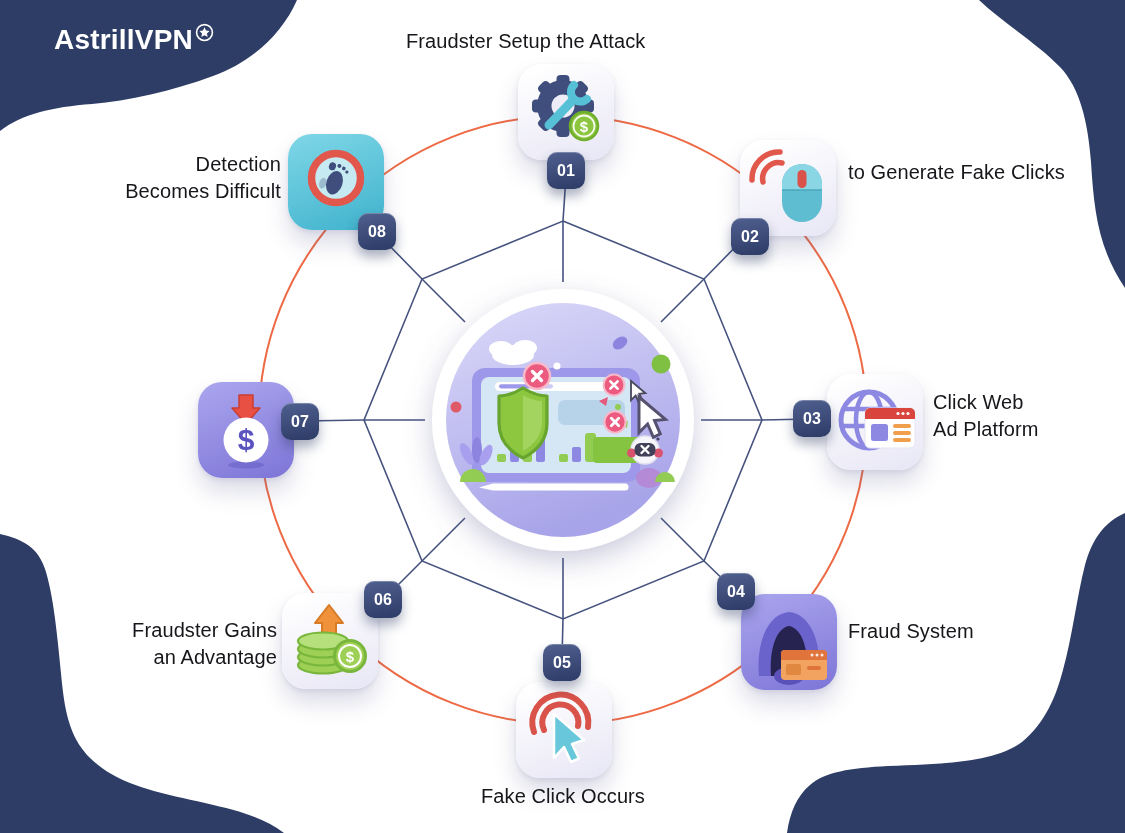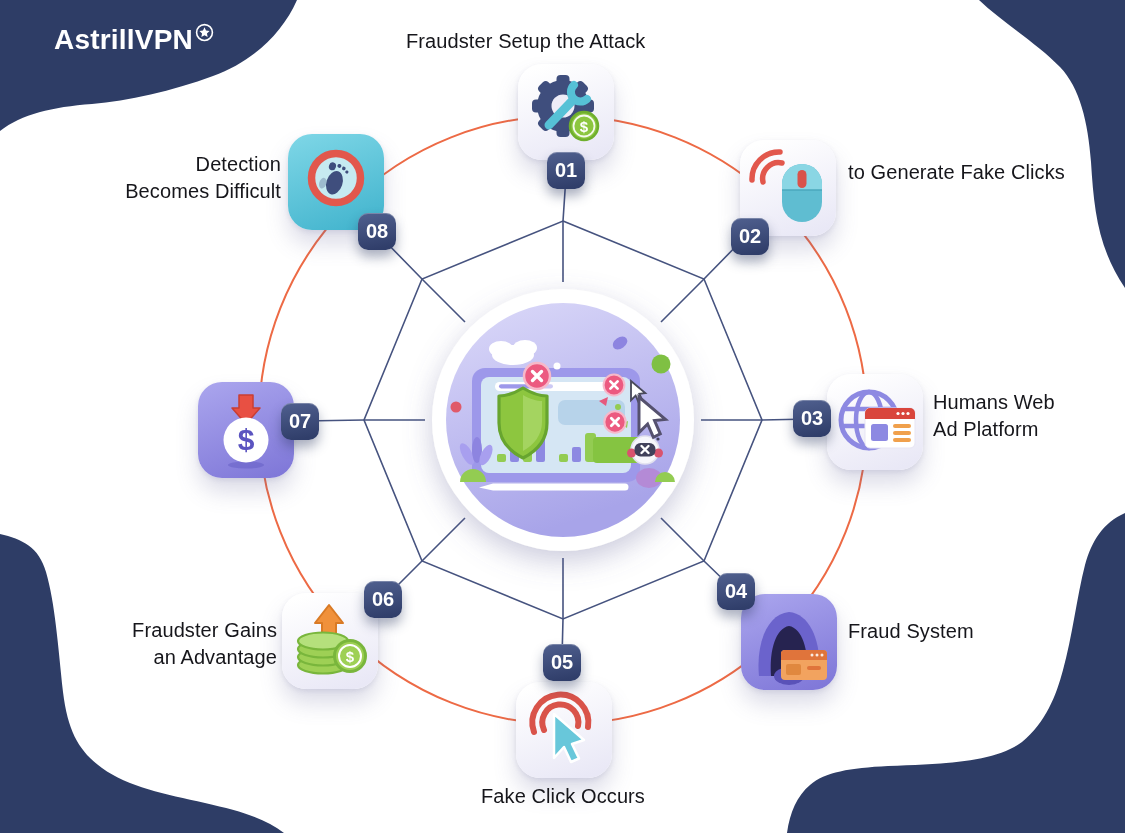--- a/index.html
+++ b/index.html
@@ -19,21 +19,21 @@
     position:absolute;width:96px;height:96px;border-radius:24px;z-index:3;
     background:linear-gradient(160deg,#ffffff 8%,#e9e8f6 92%);
     box-shadow:0 14px 22px rgba(96,97,150,0.22),0 2px 5px rgba(96,97,150,0.14);
   }
   .tile svg{display:block;}
   .tile--purple{background:linear-gradient(160deg,#aba6ee 0%,#7d75d7 100%);}
   .tile--cyan{background:linear-gradient(160deg,#7fd7e7 0%,#3fb2cc 100%);}
   .badge{
     position:absolute;width:38px;height:37px;border-radius:10px;z-index:4;
     background:linear-gradient(170deg,#50608f 0%,#303e6a 90%);
-    color:#ffffff;font-size:20px;font-weight:700;
+    color:#ffffff;font-size:16px;font-weight:700;
     display:flex;align-items:center;justify-content:center;
     box-shadow:0 7px 12px rgba(40,52,92,0.38), inset 0 1px 0 rgba(255,255,255,0.25);
   }
   .step-label{
     position:absolute;z-index:5;font-size:20px;line-height:27px;font-weight:500;
     color:#16161b;letter-spacing:0.1px;
   }
   .step-label span{display:block;}
 </style>
 </head>
@@ -285,21 +285,21 @@
   <div class="badge" style="left:281px;top:403px">07</div>
   <div class="badge" style="left:358px;top:213px">08</div>
 
   <div class="step-label" style="left:406px;top:28px;width:320px;">
     <span>Fraudster Setup the Attack</span>
   </div>
   <div class="step-label" style="left:848px;top:159px;width:272px">
     <span>to Generate Fake Clicks</span>
   </div>
   <div class="step-label" style="left:933px;top:389px;width:190px">
-    <span>Humans Web</span>
+    <span>Click Web</span>
     <span>Ad Platform</span>
   </div>
   <div class="step-label" style="left:848px;top:618px;width:220px">
     <span>Fraud System</span>
   </div>
   <div class="step-label" style="left:413px;top:783px;width:300px;text-align:center">
     <span>Fake Click Occurs</span>
   </div>
   <div class="step-label" style="left:25px;top:617px;width:252px;text-align:right">
     <span>Fraudster Gains</span>

